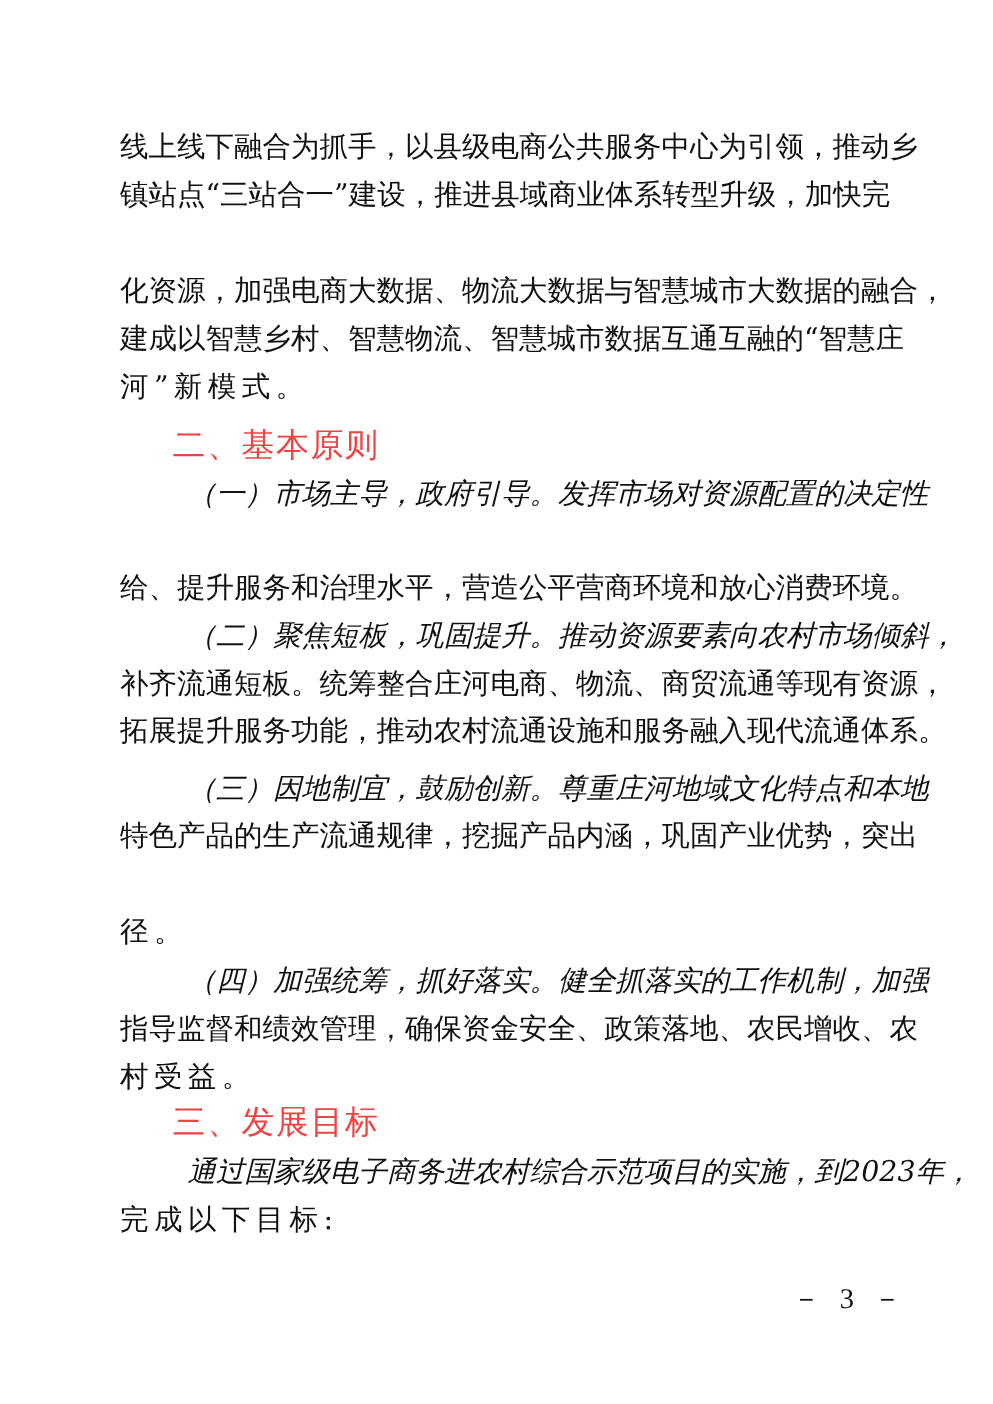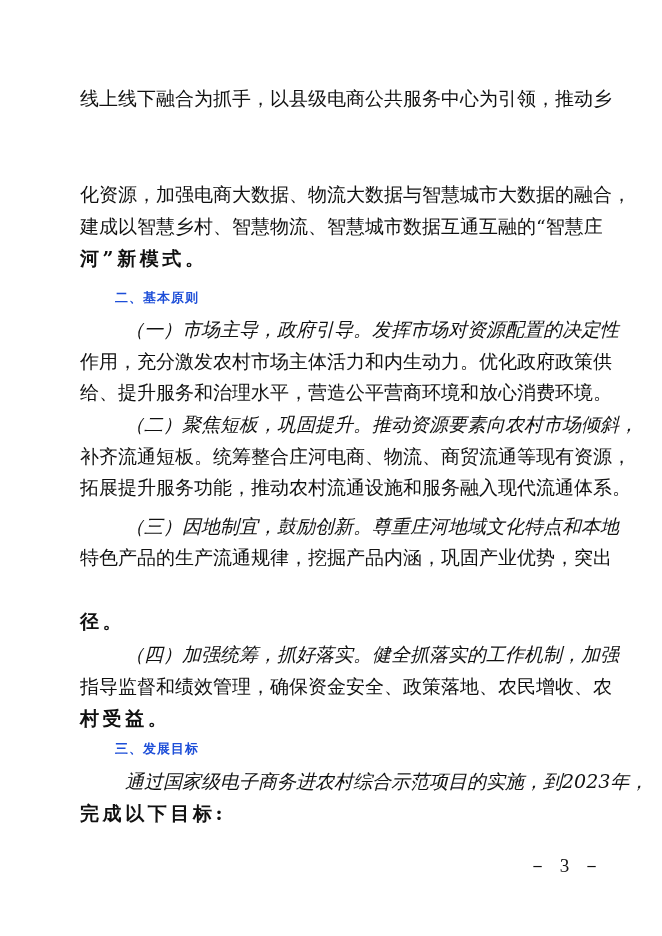--- a/index.html
+++ b/index.html
@@ -11,31 +11,31 @@
       width: 504px;
       height: 32px;
       line-height: 32px;
       font-family: "DejaVu Serif", "Liberation Serif", serif;
       font-size: 19px;
       color: #111111;
       white-space: nowrap;
       text-align: justify;
       text-align-last: justify;
     }
-    .line.last { text-align-last: left; letter-spacing: 3.6px; font-weight: bold; }
+    .line.last { text-align-last: left; letter-spacing: 3.6px; }
     .line.indent { left: 125px; width: 459px; font-style: italic; }
     .heading {
       position: absolute;
       left: 115px;
       height: 32px;
       line-height: 32px;
       font-family: "DejaVu Sans", "Liberation Sans", sans-serif;
-      font-weight: bold;
-      font-size: 13px;
-      color: #1d4ed8;
+      font-weight: normal;
+      font-size: 22px;
+      color: #ef4444;
       letter-spacing: 1px;
       white-space: nowrap;
     }
     .pagenum {
       position: absolute;
       left: 528px;
       top: 853px;
       width: 60px;
       font-family: "Liberation Serif", "DejaVu Serif", serif;
       font-size: 19px;
@@ -43,28 +43,28 @@
       letter-spacing: 4px;
       white-space: pre;
     }
   </style>
 </head>
 <body>
 
 <div class="page">
 
   <div class="line" style="top:82px">线上线下融合为抓手，以县级电商公共服务中心为引领，推动乡</div>
+  <div class="line" style="top:114px">镇站点“三站合一”建设，推进县域商业体系转型升级，加快完</div>
   <div class="line" style="top:178px">化资源，加强电商大数据、物流大数据与智慧城市大数据的融合，</div>
   <div class="line" style="top:210px">建成以智慧乡村、智慧物流、智慧城市数据互通互融的“智慧庄</div>
   <div class="line last" style="top:242px">河”新模式。</div>
 
   <div class="heading" style="top:282px">二、基本原则</div>
 
   <div class="line indent" style="top:313px">（一）市场主导，政府引导。发挥市场对资源配置的决定性</div>
-  <div class="line" style="top:345px">作用，充分激发农村市场主体活力和内生动力。优化政府政策供</div>
   <div class="line" style="top:376px">给、提升服务和治理水平，营造公平营商环境和放心消费环境。</div>
 
   <div class="line indent" style="top:408px">（二）聚焦短板，巩固提升。推动资源要素向农村市场倾斜，</div>
   <div class="line" style="top:440px">补齐流通短板。统筹整合庄河电商、物流、商贸流通等现有资源，</div>
   <div class="line" style="top:471px">拓展提升服务功能，推动农村流通设施和服务融入现代流通体系。</div>
 
   <div class="line indent" style="top:510px">（三）因地制宜，鼓励创新。尊重庄河地域文化特点和本地</div>
   <div class="line" style="top:541px">特色产品的生产流通规律，挖掘产品内涵，巩固产业优势，突出</div>
   <div class="line last" style="top:605px">径。</div>
 

